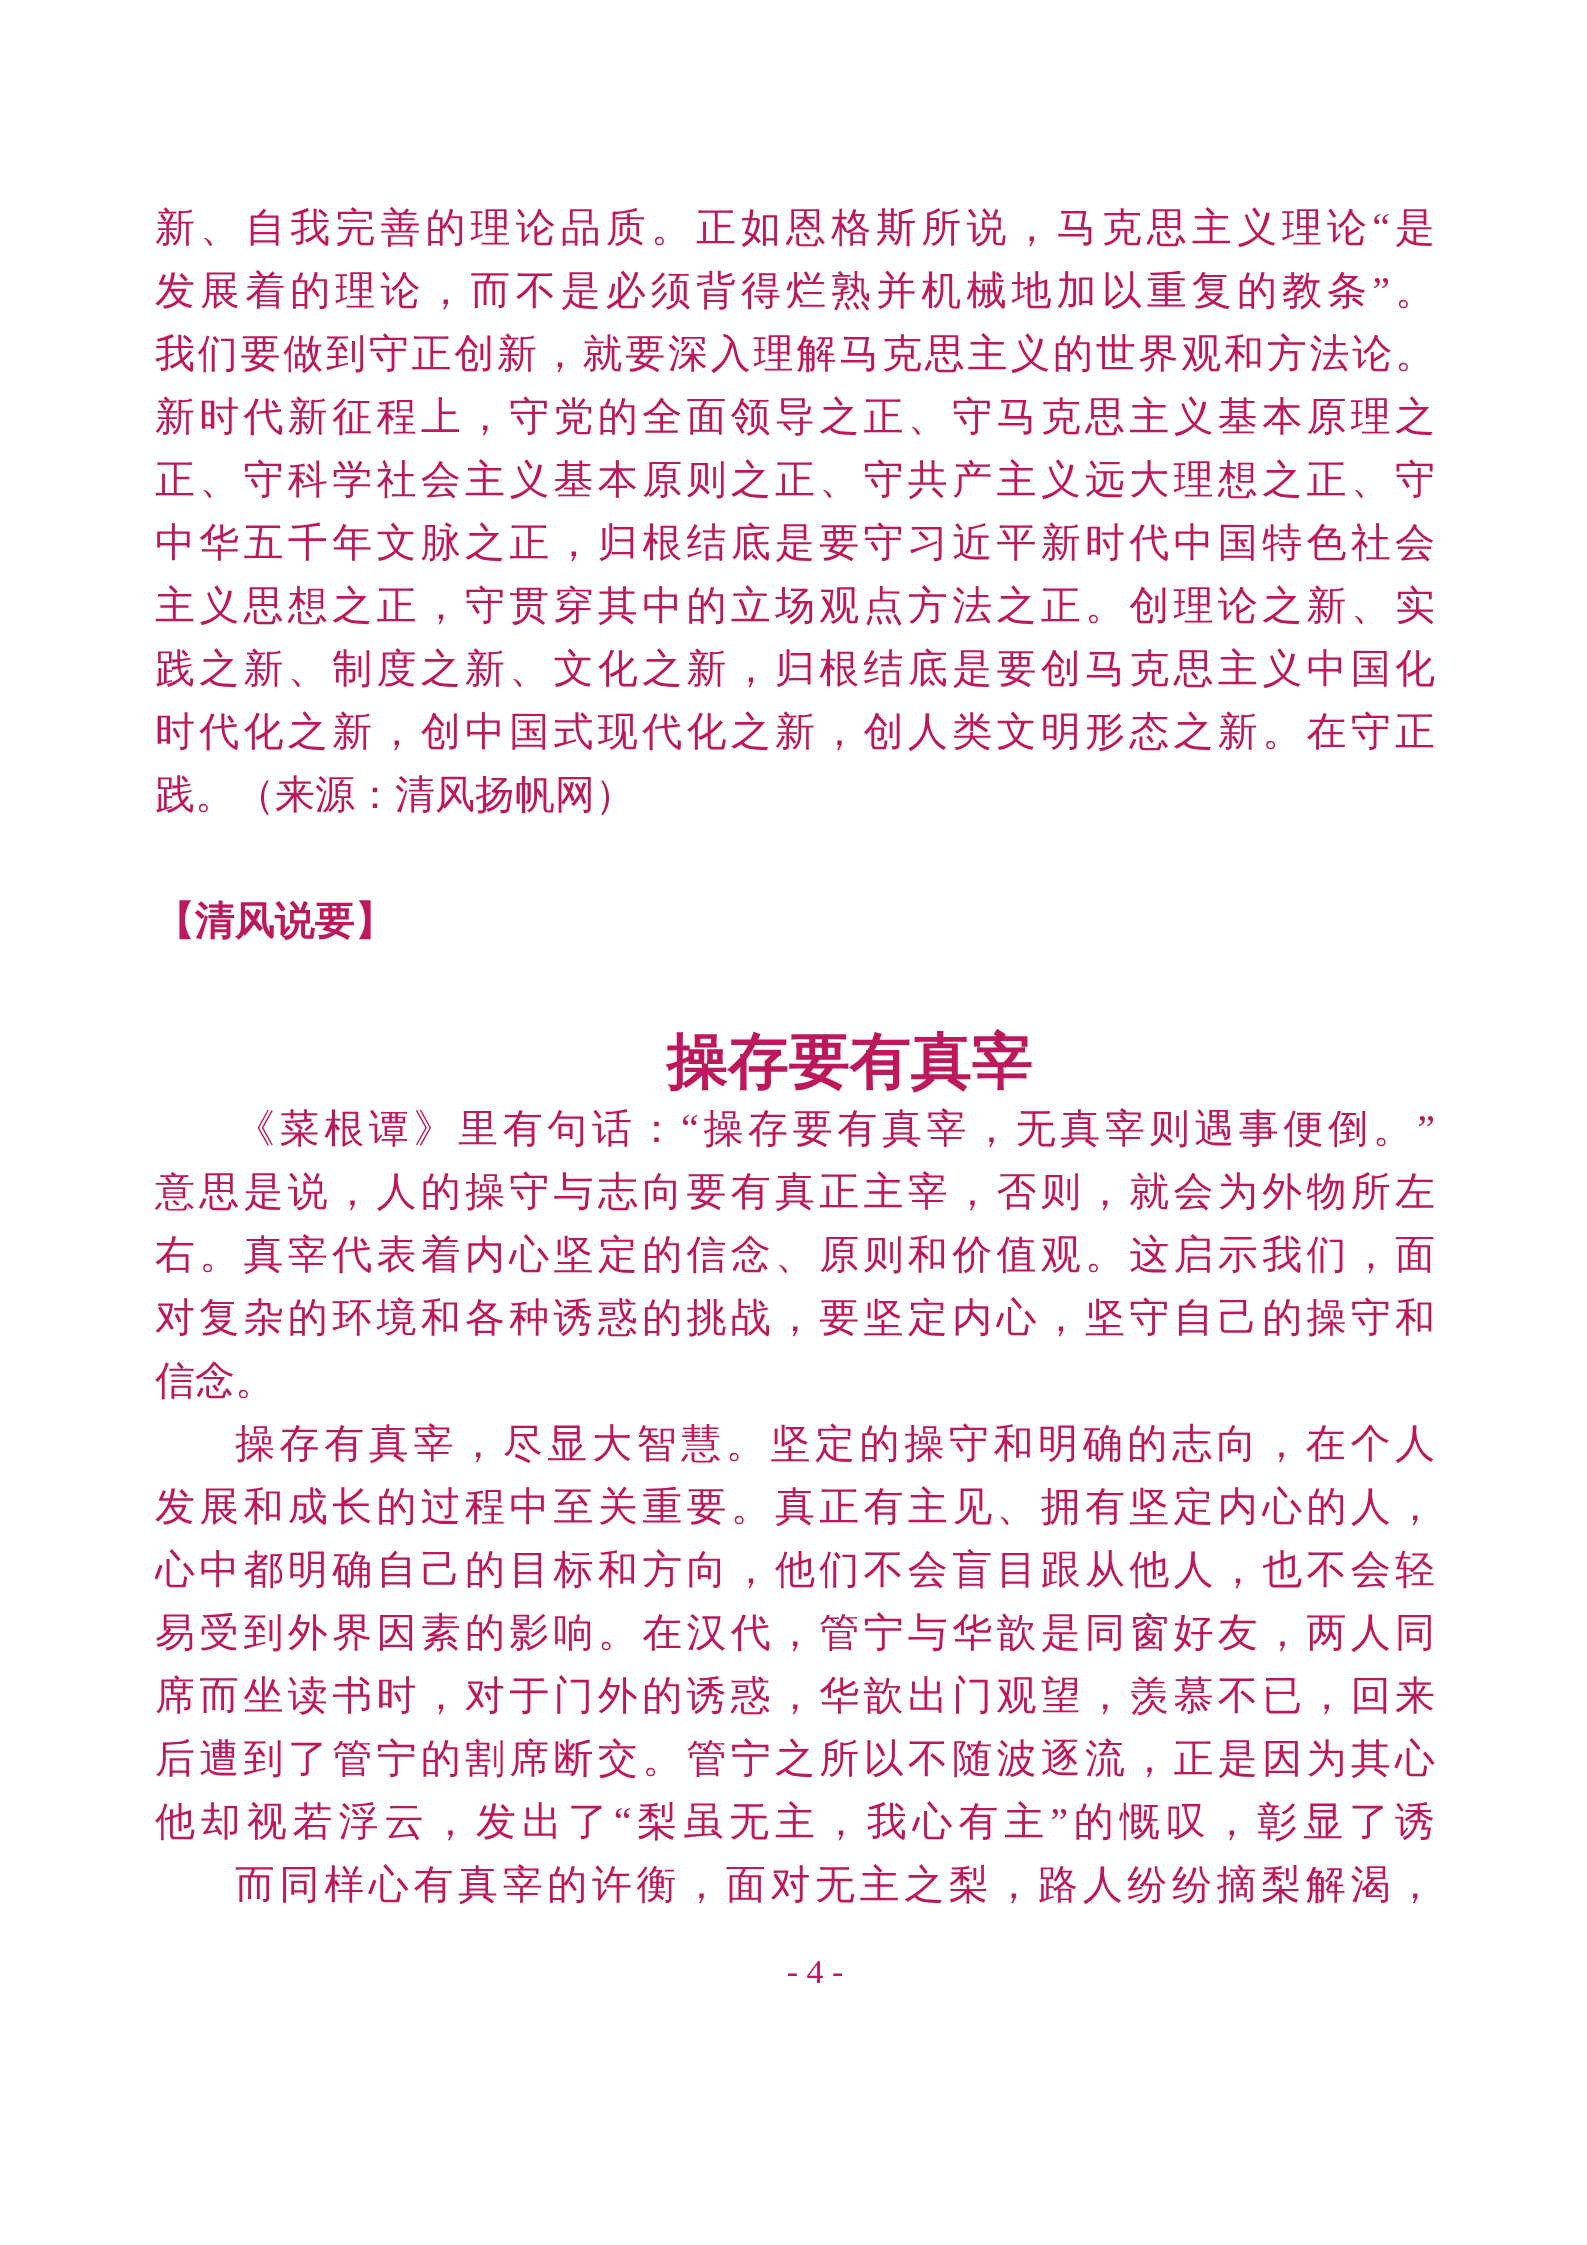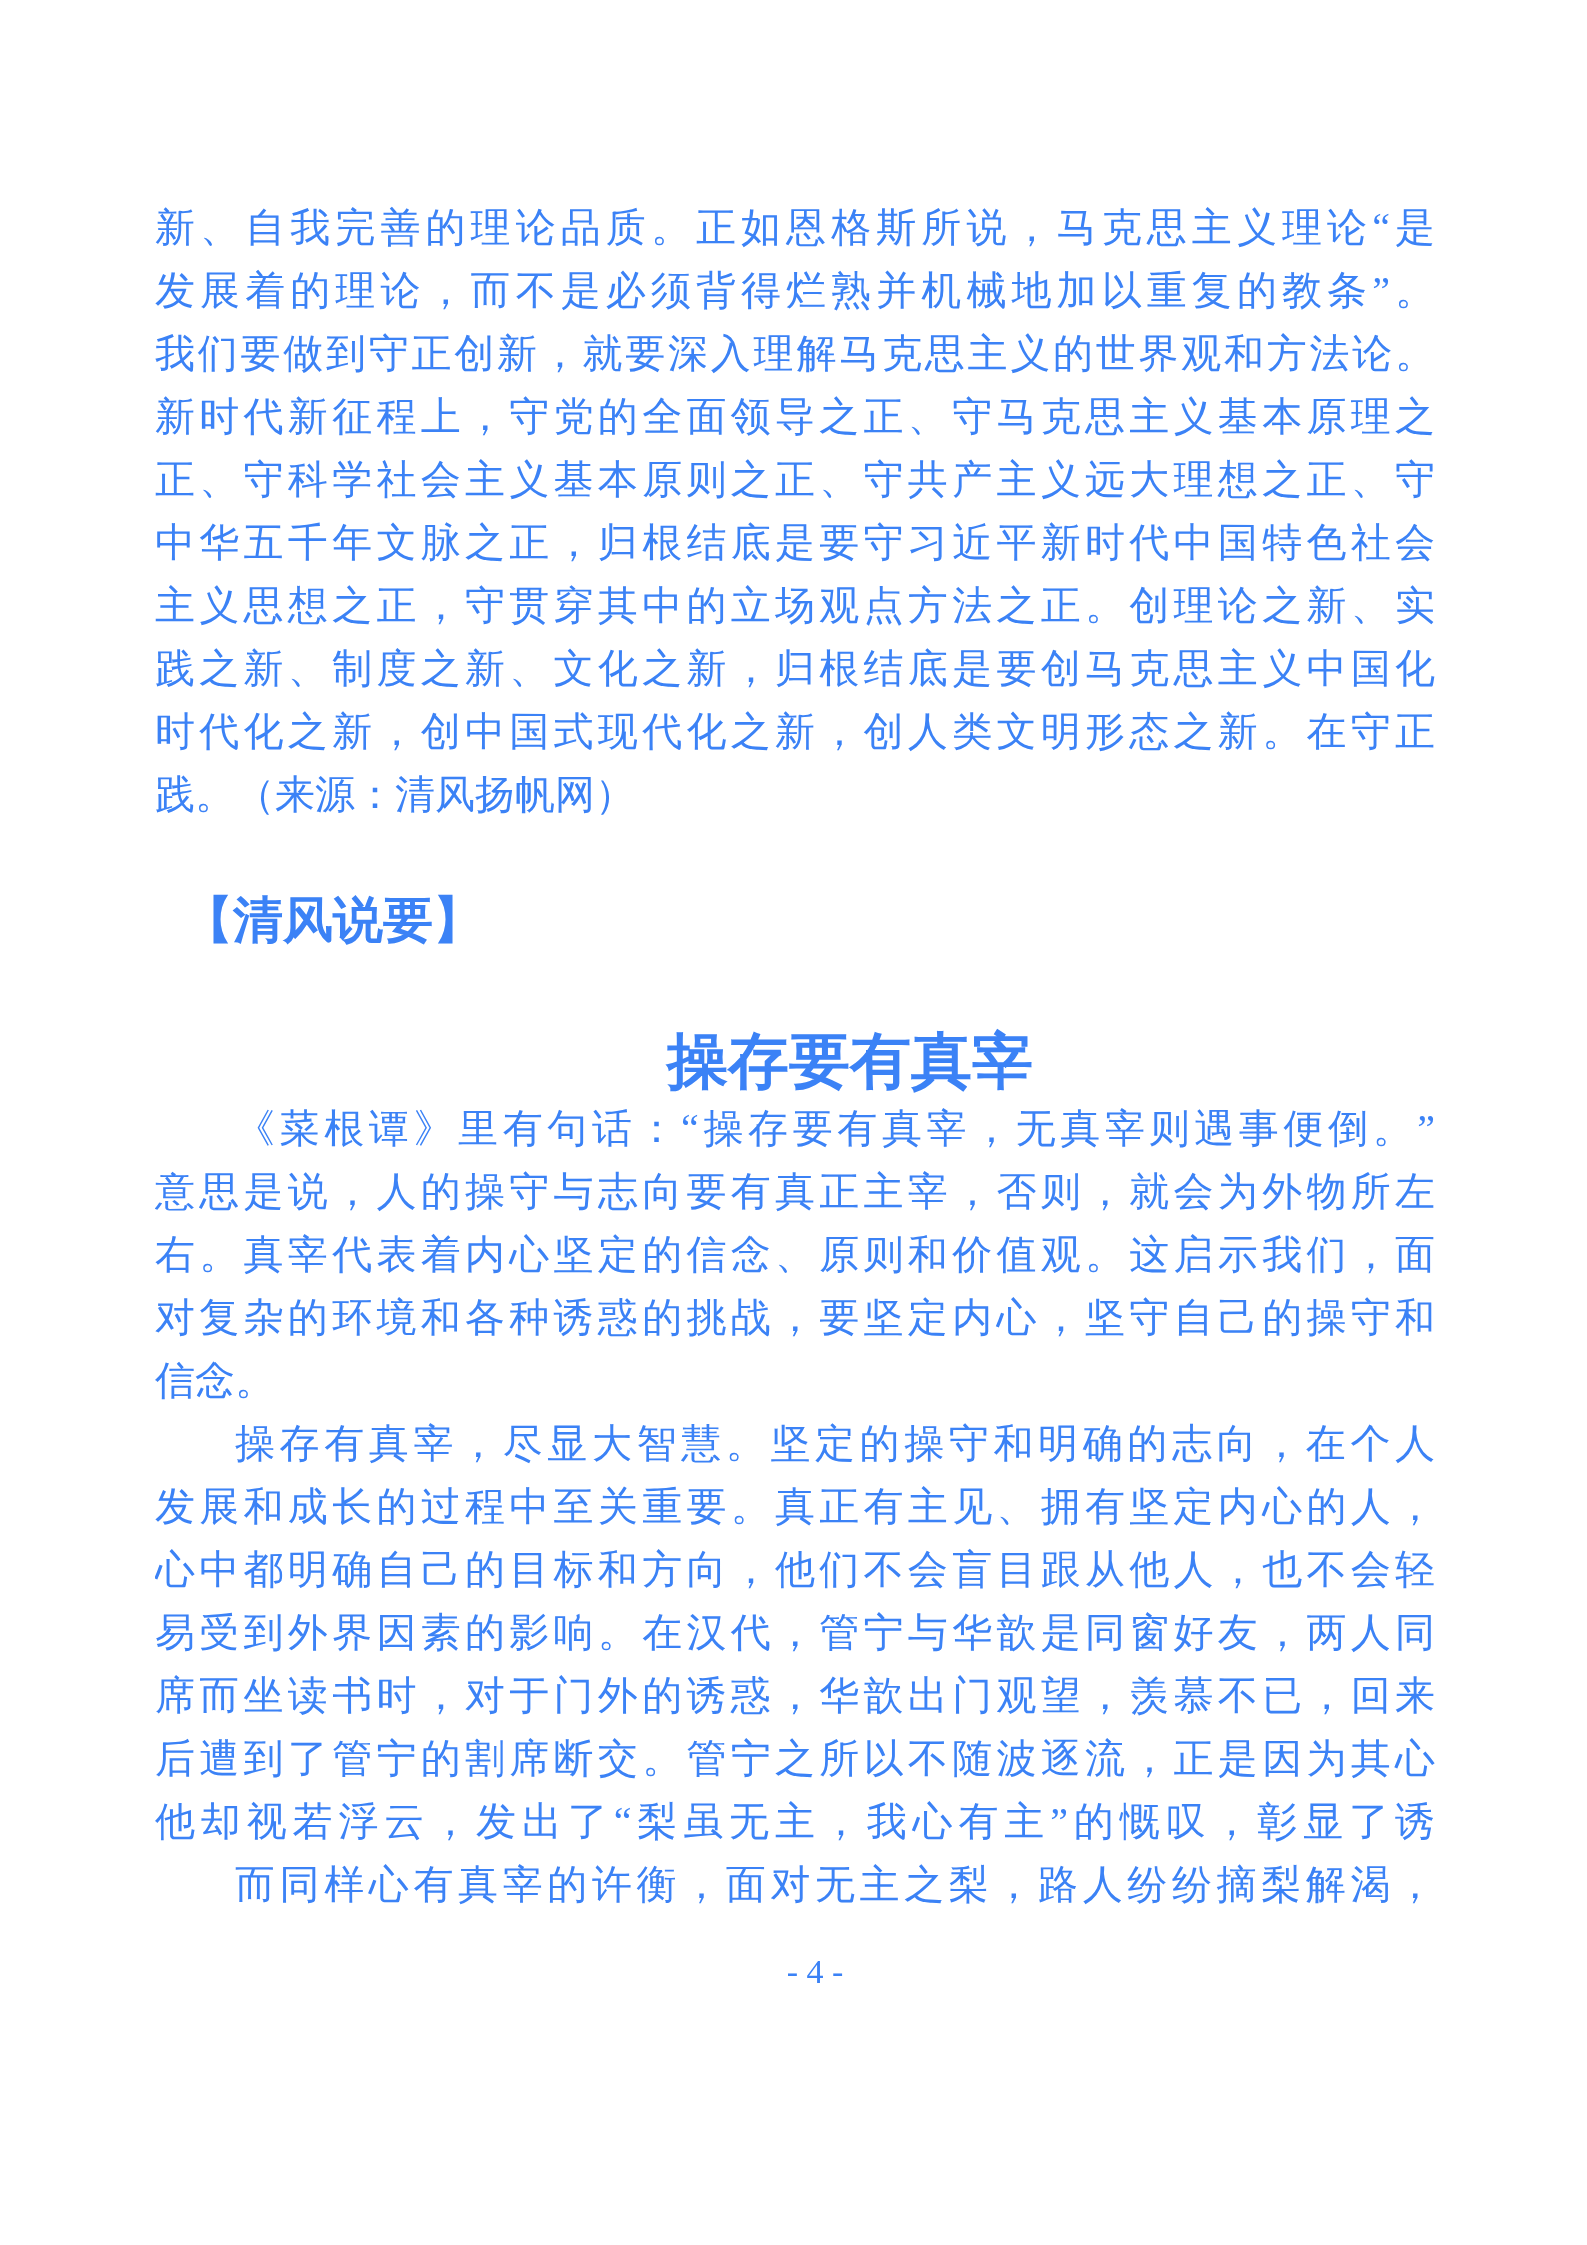--- a/index.html
+++ b/index.html
@@ -3,46 +3,45 @@
 <meta charset="utf-8">
 <style>
   * { margin: 0; padding: 0; box-sizing: border-box; }
   html, body { background: #ffffff; }
 
   .page {
     position: relative;
     width: 1587px;
     height: 2245px;
     background: #ffffff;
-    color: #3b82f6;
+    color: #be185d;
     font-family: "Liberation Serif", "DejaVu Serif", serif;
     padding: 196px 152px 0 155px;
     overflow: hidden;
   }
 
   .para { width: 1280px; }
 
   .line {
     font-size: 40px;
     line-height: 63px;
     height: 63px;
     text-align: justify;
     text-align-last: justify;
     overflow: hidden;
   }
   .line.last { text-align-last: auto; }
   .line.indent { text-indent: 80px; }
 
   .section-header {
-    font-size: 50px;
+    font-size: 40px;
     font-weight: bold;
     line-height: 63px;
     margin-top: 63px;
     width: 1280px;
-    margin-left: 28px;
   }
 
   .article-title {
     font-size: 61px;
     font-weight: bold;
     line-height: 70px;
     margin-top: 75px;
     width: 1280px;
     text-align: center;
     transform: translateX(55px);

